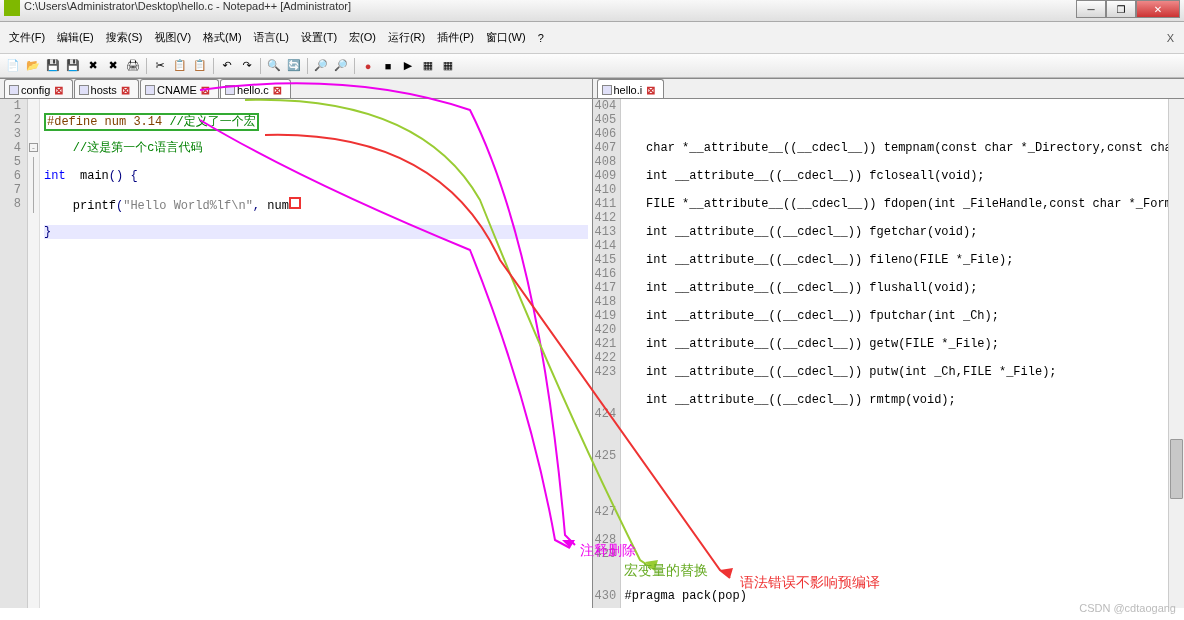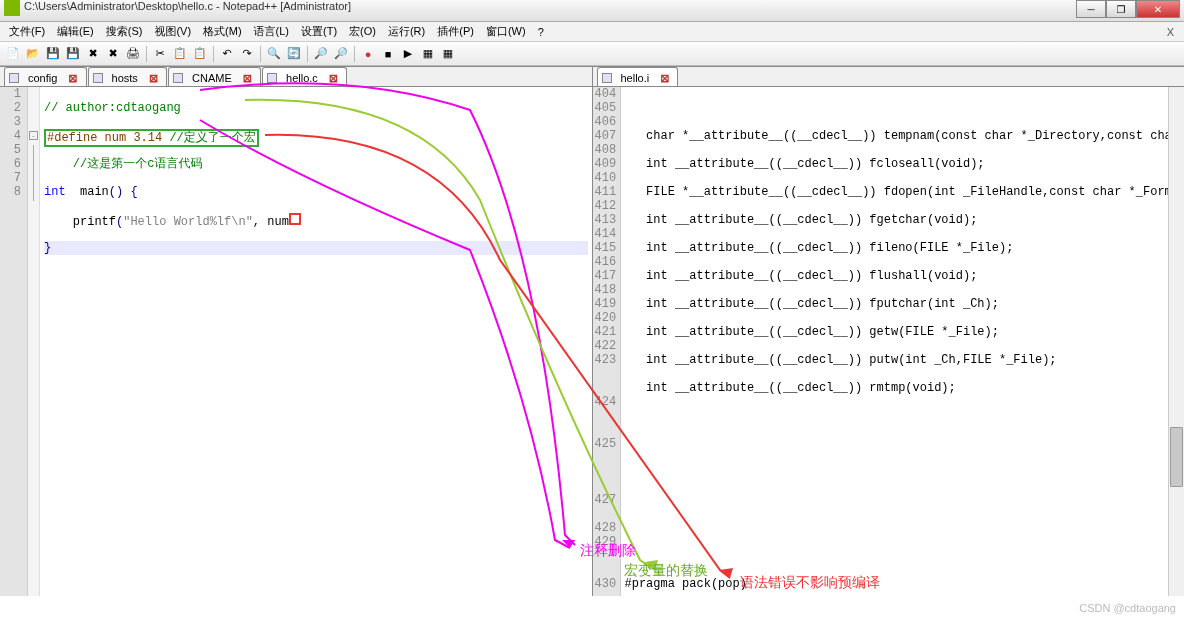--- a/index.html
+++ b/index.html
@@ -3,28 +3,28 @@
 <meta charset="utf-8">
 <style>
 *{box-sizing:border-box;margin:0;padding:0}
 body{font-family:Tahoma,"Microsoft YaHei",sans-serif;font-size:11px;background:#fff;overflow:hidden;width:1184px;height:620px;position:relative}
 .titlebar{height:22px;background:linear-gradient(#f8f8f8,#e0e0e0);border-bottom:1px solid #aaa;display:flex;align-items:flex-start;padding:0 4px;position:relative}
 .titlebar .icon{width:16px;height:16px;margin-right:4px;background:#7fb800;display:inline-block}
 .titlebar .title{flex:1;color:#333}
 .winbtns{display:flex;gap:0}
 .winbtn{width:30px;height:18px;border:1px solid #888;background:linear-gradient(#fdfdfd,#d8d8d8);display:flex;align-items:center;justify-content:center;font-size:10px}
 .winbtn.close{background:linear-gradient(#e88,#c33);color:#fff;width:44px}
-.menubar{height:20px;background:#f2f2f2;border-bottom:1px solid #ccc;display:flex;align-items:center;padding:0 4px;gap:2px}
+.menubar{height:32px;background:#f2f2f2;border-bottom:1px solid #ccc;display:flex;align-items:center;padding:0 4px;gap:2px}
 .menuitem{padding:1px 5px;cursor:default}
 .menubar .x{margin-left:auto;font-family:Arial;padding:0 6px;color:#555}
 .toolbar{height:24px;background:linear-gradient(#fdfdfd,#e9e9e9);border-bottom:1px solid #bbb;display:flex;align-items:center;padding:0 4px;gap:2px}
 .tbtn{width:18px;height:18px;border:1px solid transparent;display:flex;align-items:center;justify-content:center;font-size:11px}
 .tsep{width:1px;height:16px;background:#bbb;margin:0 2px}
 .tabstrip{height:20px;display:flex;align-items:flex-end;padding-left:4px;border-bottom:1px solid #888;background:#f0f0f0}
-.tab{height:19px;padding:2px 8px 0 4px;border:1px solid #888;border-bottom:none;background:#f8f8f8;margin-right:1px;display:flex;align-items:center;gap:9px;font-size:11px;border-radius:3px 3px 0 0}
+.tab{height:19px;padding:2px 8px 0 4px;border:1px solid #888;border-bottom:none;background:#f8f8f8;margin-right:1px;display:flex;align-items:center;gap:2px;font-size:11px;border-radius:3px 3px 0 0}
 .tab.active{background:#fff;font-weight:normal}
 .tab .dot{width:10px;height:10px;border:1px solid #888;background:#e0e0f8;display:inline-block}
 .tab .x{color:#c33;font-weight:bold;margin-left:2px}
 .splitpane{display:flex;height:530px;border-top:1px solid #888}
 .pane{flex:1;display:flex;flex-direction:column;border-right:1px solid #888;overflow:hidden;position:relative}
 .pane:last-child{border-right:none}
 .pane .tabstrip{background:#f0f0f0}
 .editor{flex:1;display:flex;font-family:Consolas,"Courier New",monospace;font-size:12px;line-height:14px;overflow:auto;background:#fff;position:relative}
 .gutter{background:#e4e4e4;color:#888;text-align:right;padding:0 6px 0 2px;user-select:none;min-width:28px;border-right:1px solid #ccc}
 .foldcol{width:12px;background:#f4f4f4;border-right:1px solid #ddd}
@@ -146,21 +146,20 @@
           <div class="ln"></div>
         <div class="ln">
             <div class="fold">-</div>
           </div>
         <div class="ln" style="border-left:1px solid #aaa;margin-left:5px"></div>
         <div class="ln" style="border-left:1px solid #aaa;margin-left:5px"></div>
         <div class="ln" style="border-left:1px solid #aaa;margin-left:5px"></div>
         <div class="ln" style="border-left:1px solid #aaa;margin-left:5px"></div>
       </div>
       <div class="code">
-<div class="ln"><span class="cmt">// author:cdtaogang</span></div>
 <div class="ln"><span class="hl-green" style="display:inline-block;padding:0 1px"><span class="kw-pre">#define num 3.14 </span><span class="cmt">//定义了一个宏</span></span></div>
 <div class="ln"><span class="cmt">    //这是第一个c语言代码</span></div>
 <div class="ln"><span class="kw">int</span>  main<span class="op">()</span> <span class="op">{</span></div>
 <div class="ln">    printf<span class="op">(</span><span class="str">"Hello World%lf\n"</span><span class="op">,</span> num<span class="hl-red" style="display:inline-block;width:12px;height:12px"></span></div>
 <div class="ln currline"><span class="op">}</span></div>
       </div>
     </div>
   </div>
 
   <div class="pane">

